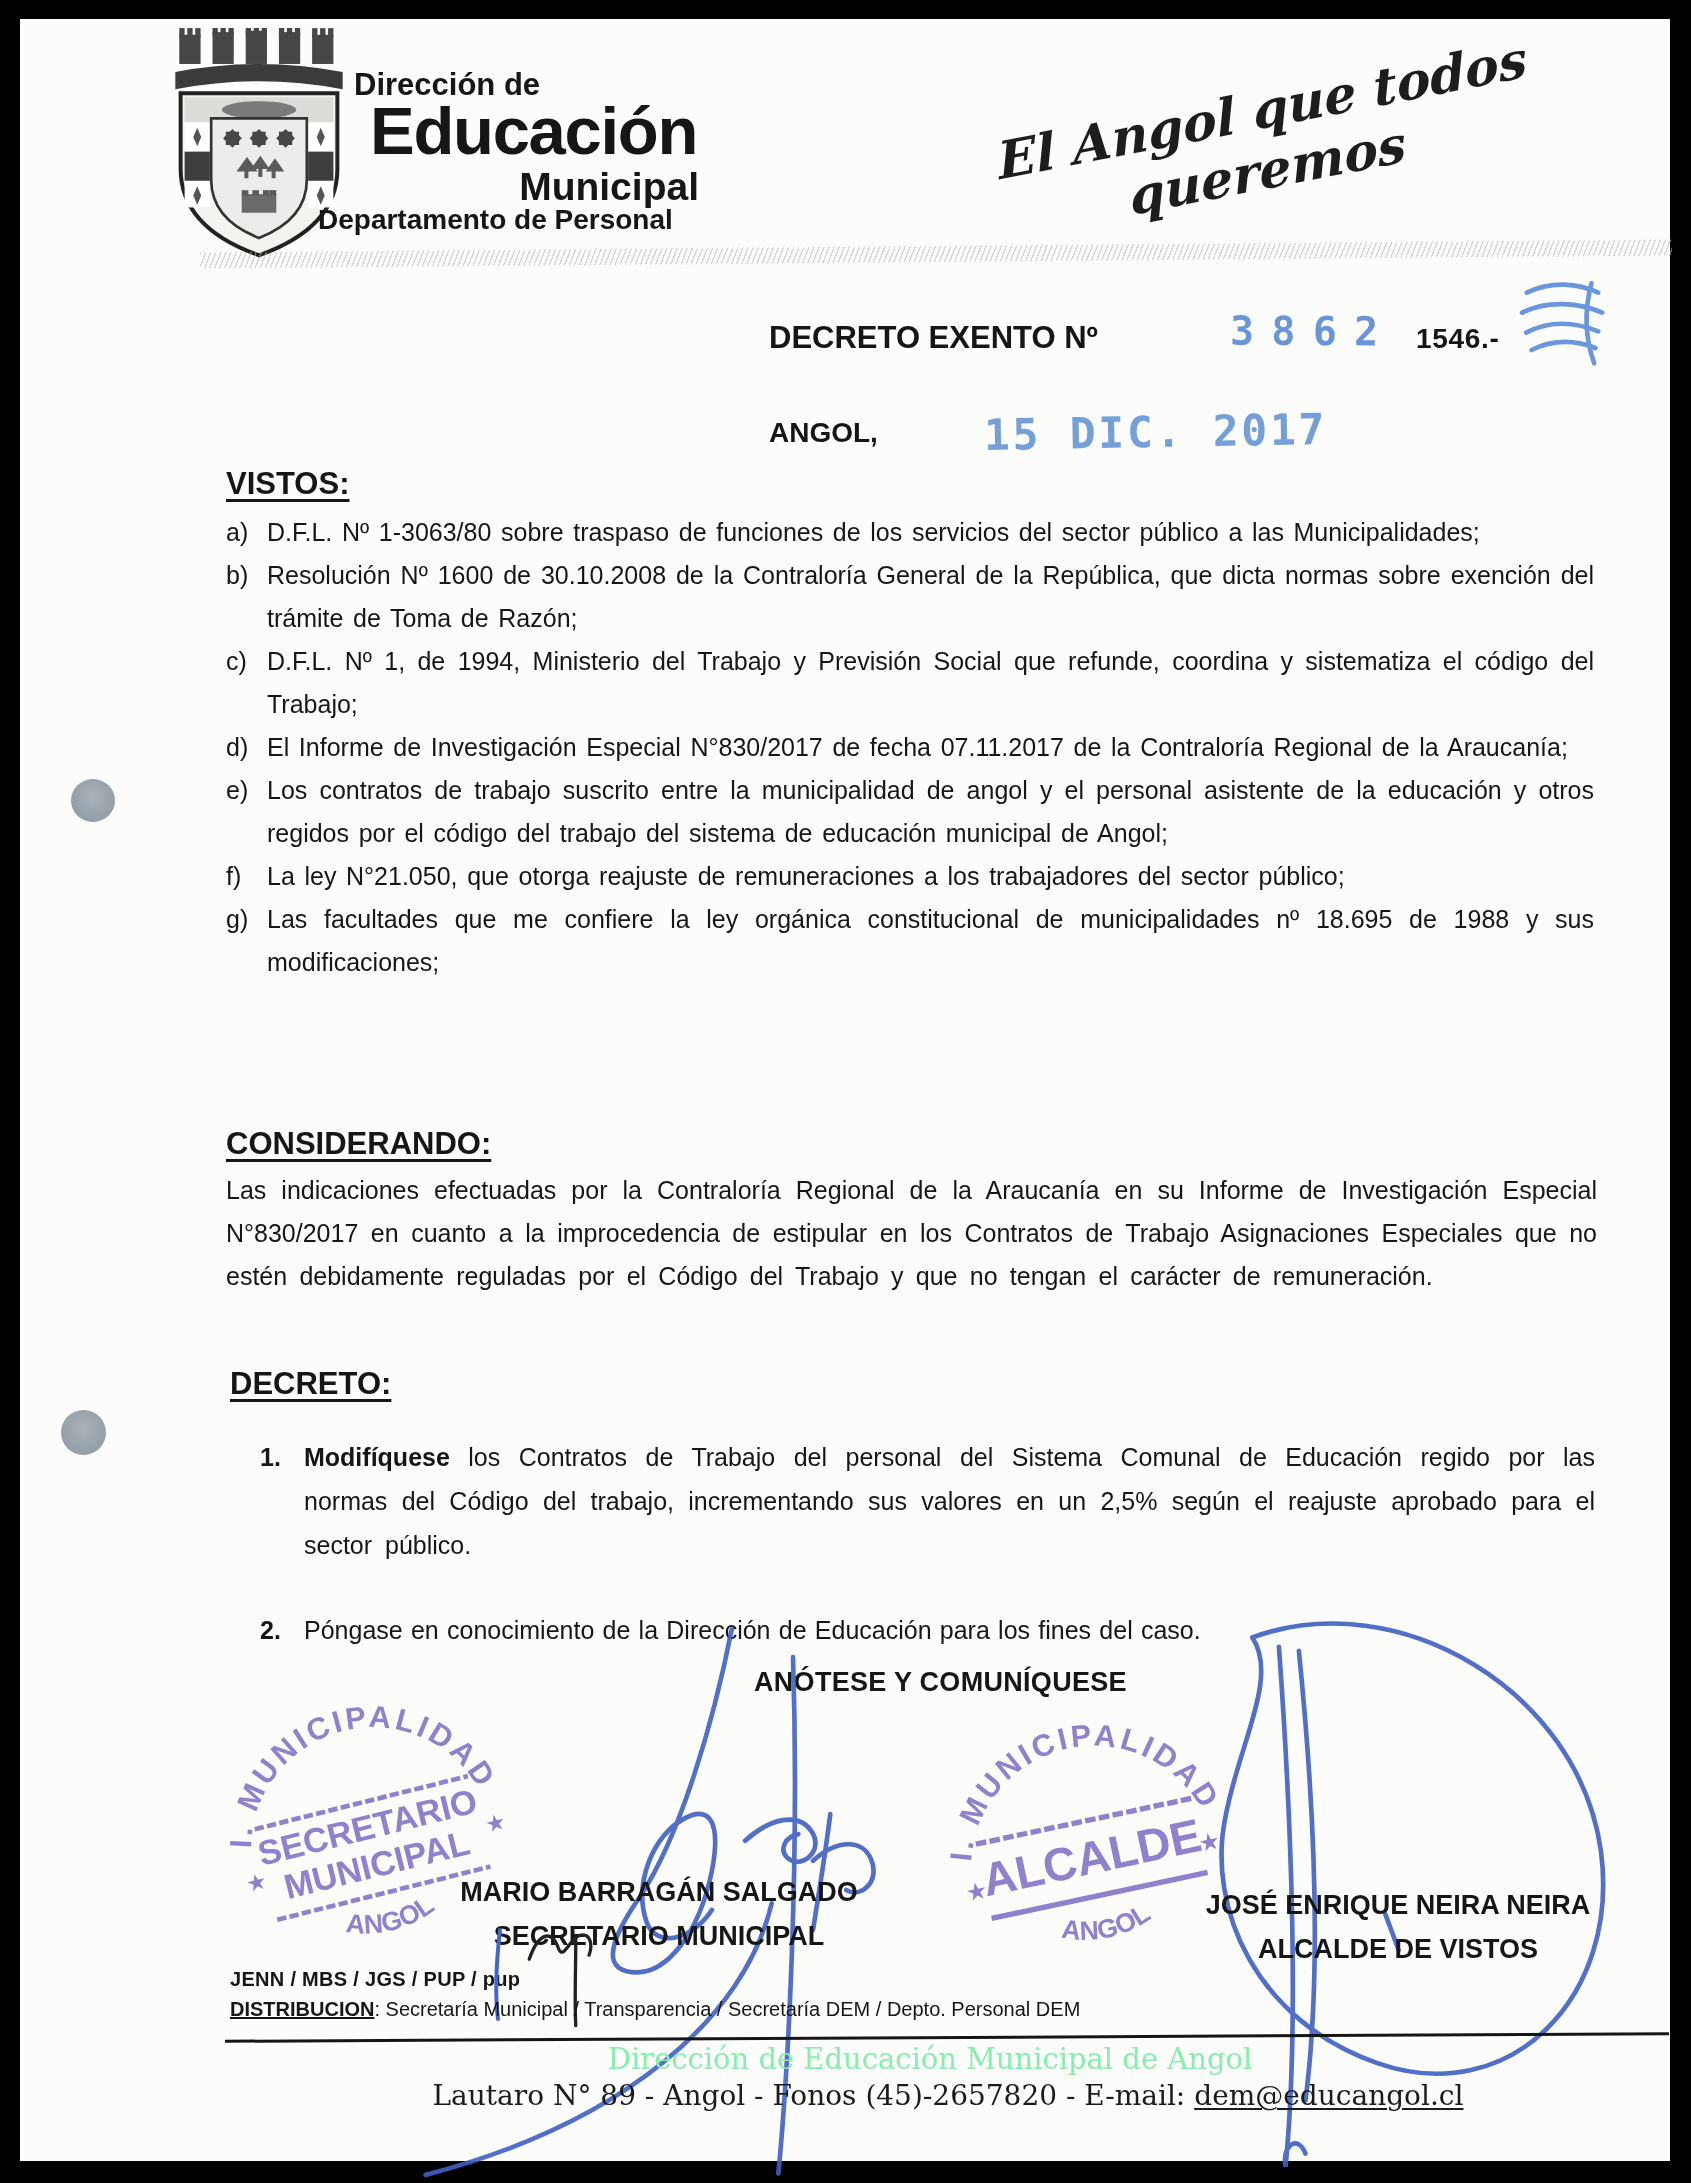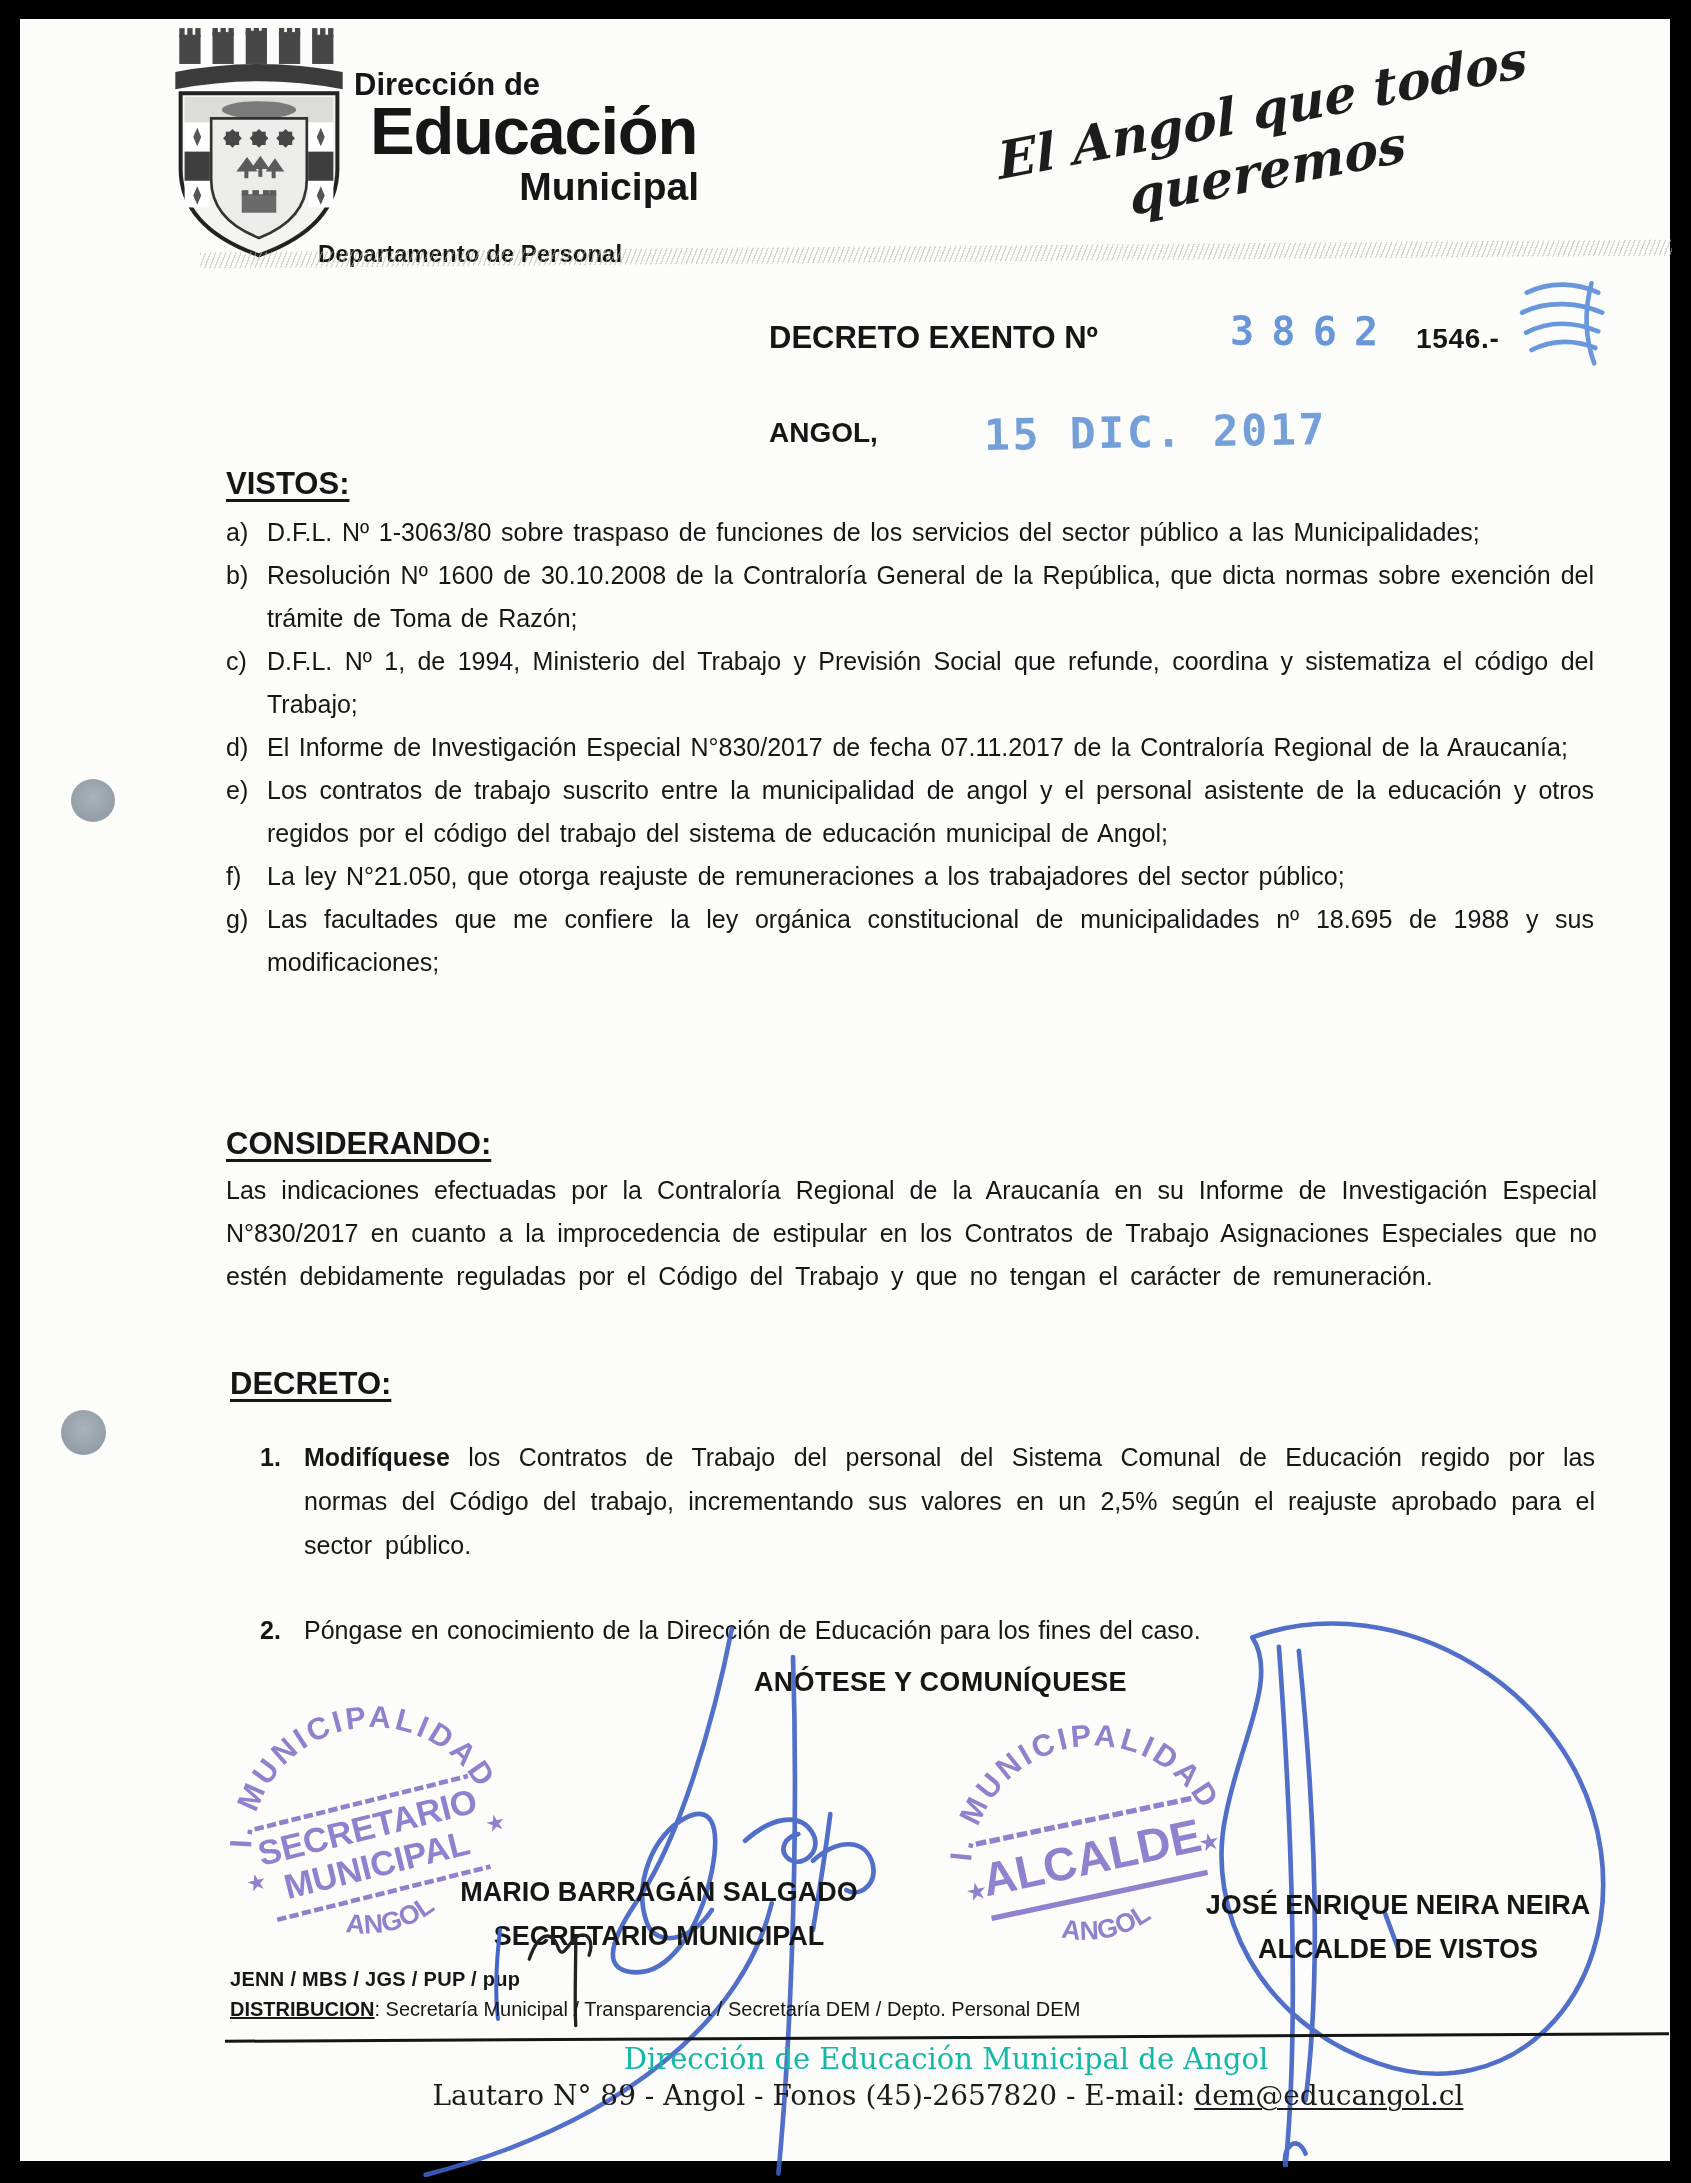--- a/index.html
+++ b/index.html
@@ -5,21 +5,21 @@
   html,body{margin:0;padding:0;background:#222;}
   .scan{position:relative;width:1691px;height:2183px;background:#000;overflow:hidden;
         font-family:"Liberation Sans",sans-serif;color:#161616;}
   .page{position:absolute;left:20px;top:18.6px;right:21px;bottom:22px;background:#fcfcfa;}
   .abs{position:absolute;}
 
   
   .hdr-line1{left:354px;top:67px;font-size:31px;font-weight:bold;letter-spacing:0px;}
   .hdr-line2{left:346px;top:92px;font-size:67px;font-weight:bold;letter-spacing:-1.3px;margin-left:24px;}
   .hdr-line3{left:493px;top:165px;width:206px;text-align:right;font-size:39px;font-weight:bold;}
-  .hdr-line4{left:318px;top:204px;font-size:24px;font-weight:bold;margin-top:36px;}
+  .hdr-line4{left:318px;top:204px;font-size:28px;font-weight:bold;}
   .slogan{left:932px;top:80px;width:666px;text-align:center;
           font-family:"DejaVu Serif",serif;font-style:italic;font-size:51px;font-weight:bold;
           transform:rotate(-11deg) skewX(-6deg);color:#1d1d1d;}
   .hatch{left:200px;top:246px;width:1472px;height:16px;transform:rotate(-0.5deg);
          background:repeating-linear-gradient(112deg,#b3b7b3 0 1.3px,transparent 1.3px 4.7px);opacity:.55;}
 
   
   .decree-label{left:769px;top:320px;font-size:31px;font-weight:bold;}
   .decree-stamped{left:1230px;top:308px;font-size:40px;font-weight:bold;color:#5c8ed6;
                   font-family:"DejaVu Sans Mono",monospace;letter-spacing:17.3px;opacity:.92;transform:rotate(.4deg);}
@@ -50,22 +50,22 @@
   .sig-title-left{left:373px;top:1921px;width:572px;text-align:center;font-size:27px;font-weight:bold;}
   .sig-name-right{left:1125px;top:1890px;width:546px;text-align:center;font-size:27px;font-weight:bold;}
   .sig-title-right{left:1125px;top:1934px;width:546px;text-align:center;font-size:27px;font-weight:bold;}
   .stamp{opacity:.88;}
 
   
   .initials{left:230px;top:1968px;font-size:20px;font-weight:bold;letter-spacing:0.3px;}
   .distribution{left:230px;top:1998px;font-size:20px;}
   .distribution b{text-decoration:underline;text-decoration-thickness:2px;}
   .foot-rule{left:225px;top:2036px;width:1444px;height:2.7px;background:#151515;transform:rotate(-0.3deg);}
-  .foot-org{left:224px;top:2042px;width:1444px;text-align:center;
-            font-family:"DejaVu Serif",serif;font-size:29px;color:#14b8a6;}
+  .foot-org{left:208px;top:2042px;width:1444px;text-align:center;
+            font-family:"DejaVu Serif",serif;font-size:29px;color:#86efac;}
   .foot-addr{left:226px;top:2079px;width:1444px;text-align:center;
              font-family:"DejaVu Serif",serif;font-size:28px;color:#1b1b1b;}
   .foot-addr .email{text-decoration:underline;text-decoration-thickness:2px;text-underline-offset:3.3px;}
 
   .hole{border-radius:50%;background:radial-gradient(circle at 50% 42%,#aab3ba 0%,#97a1a9 60%,#8c969e 100%);}
   .hole1{left:71px;top:779px;width:44px;height:43px;}
   .hole2{left:61px;top:1410px;width:45px;height:45px;}
 
   svg text{font-family:"Liberation Sans",sans-serif;}
 </style>

